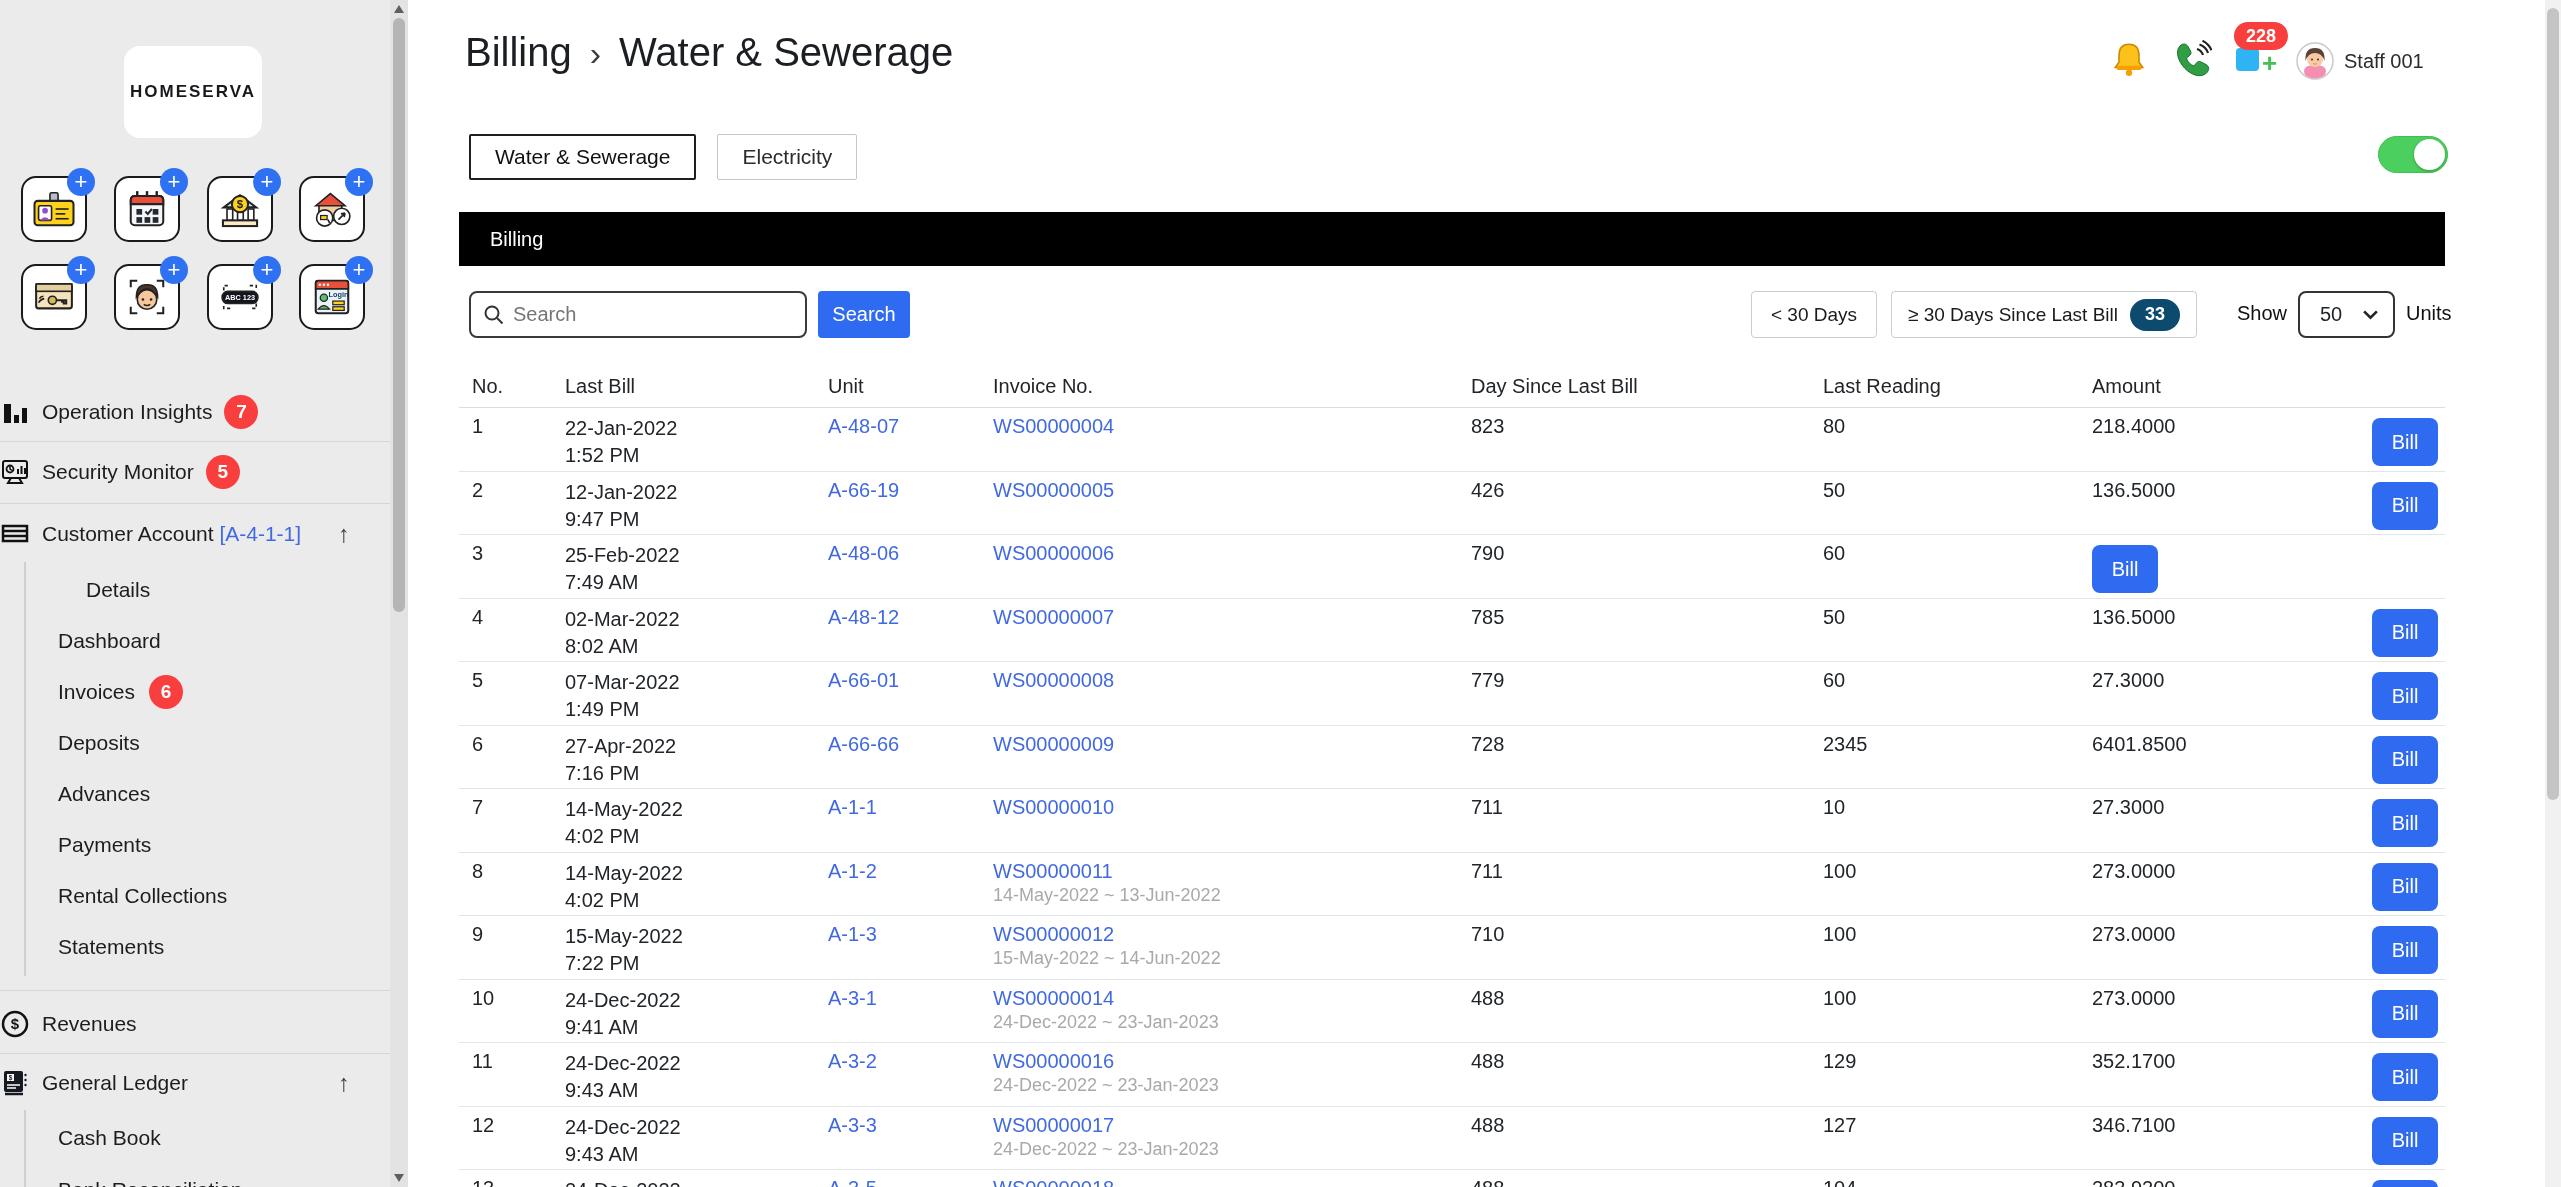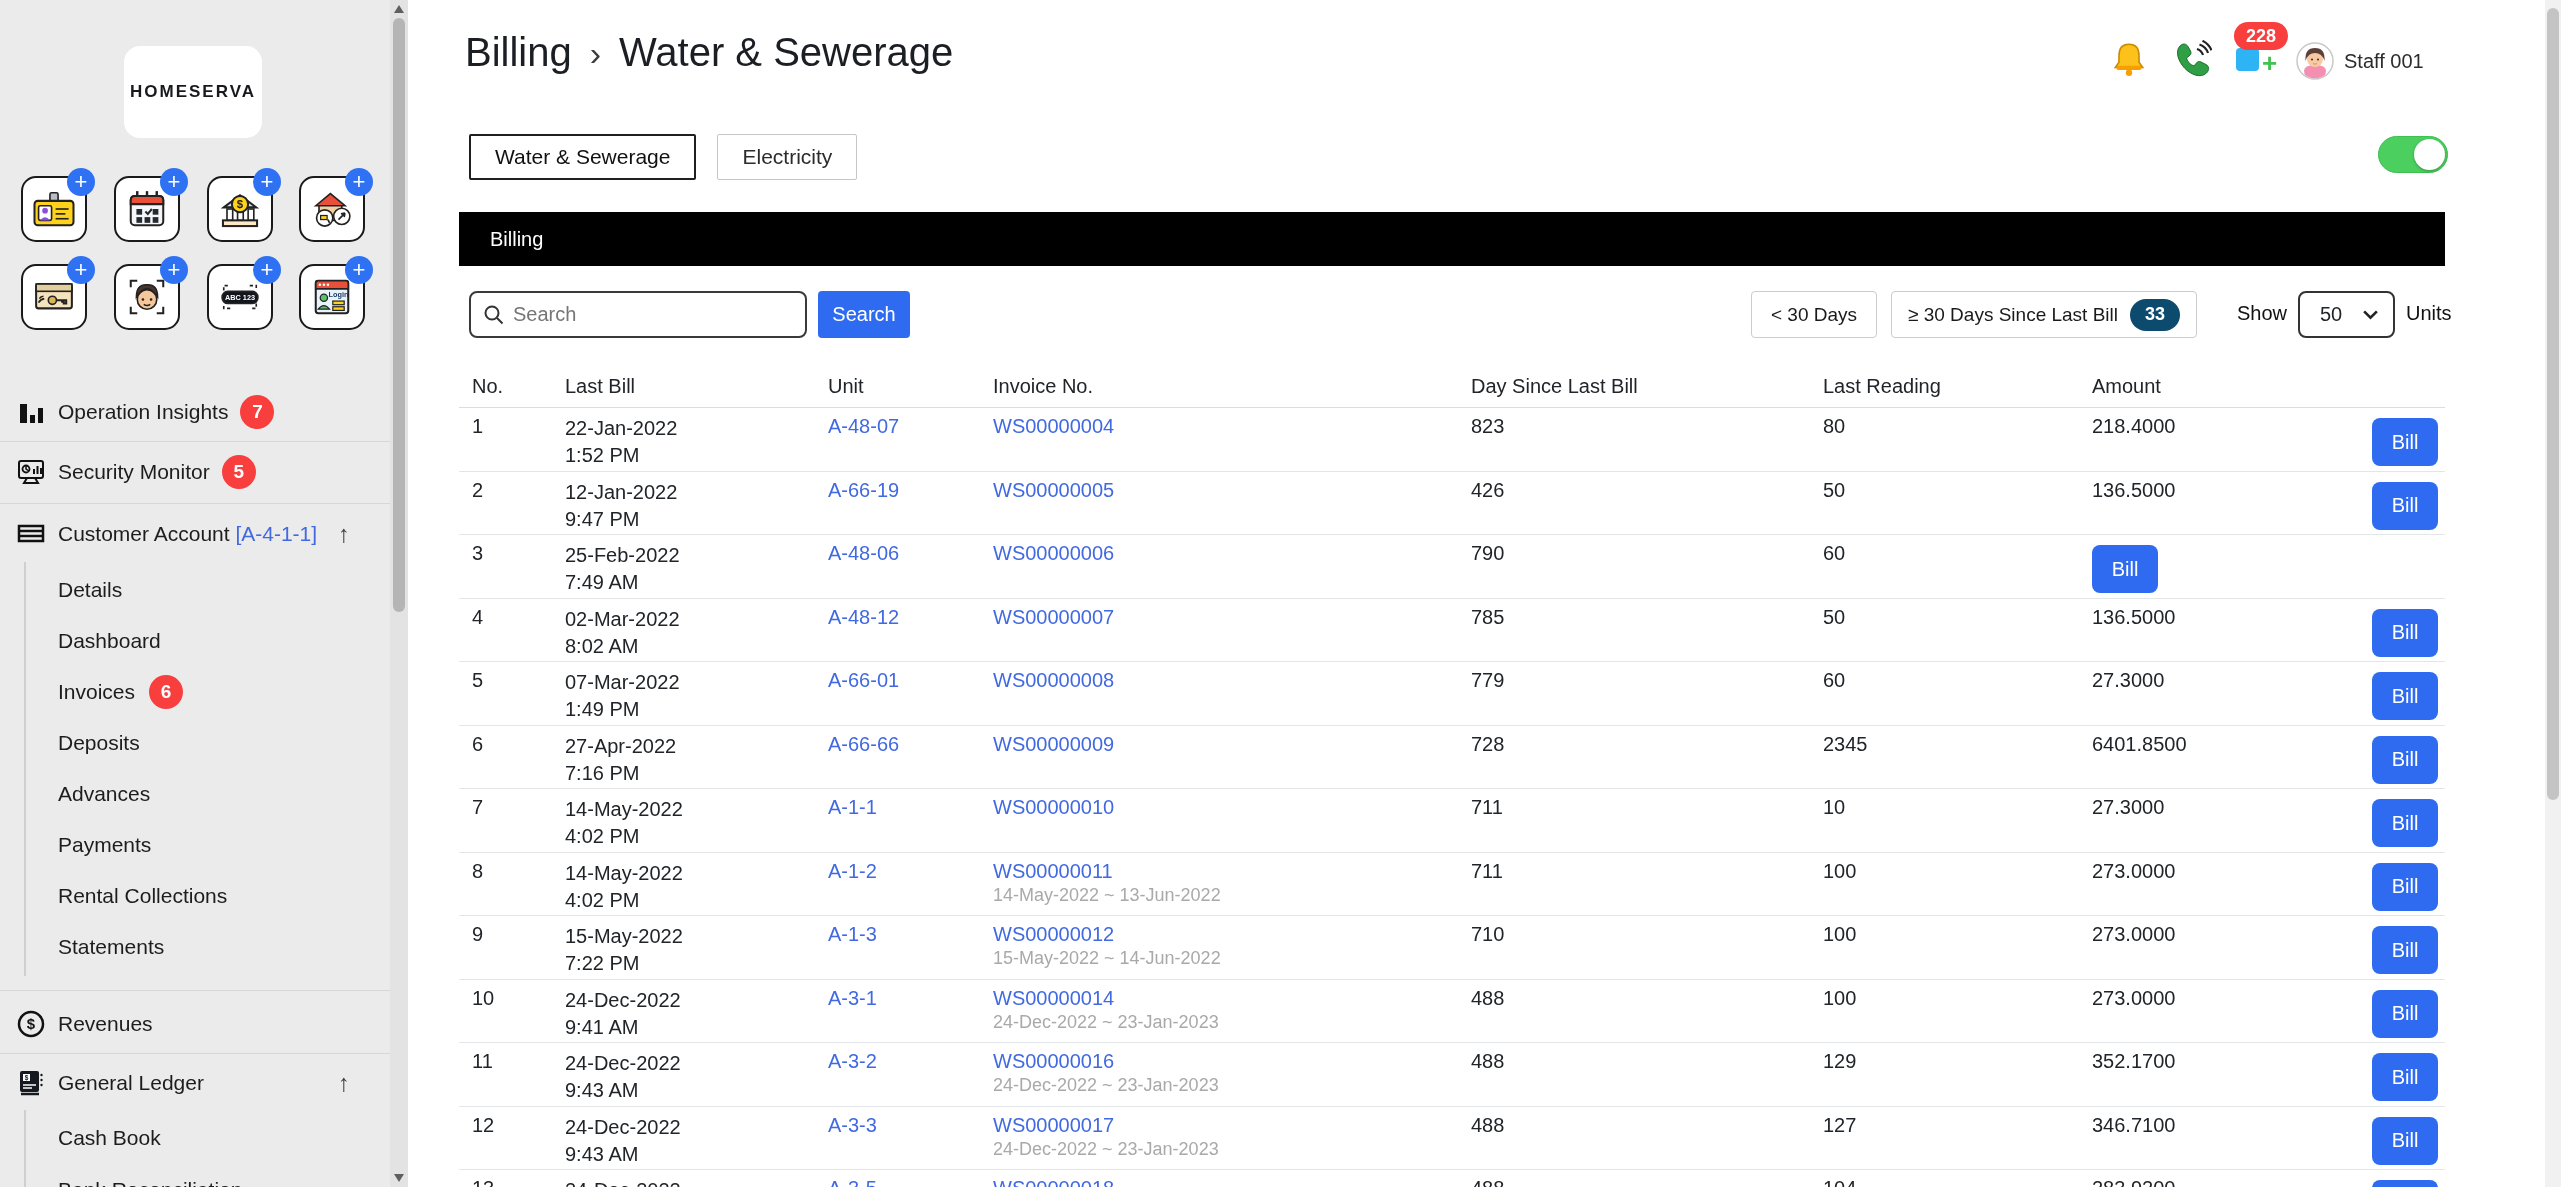--- a/index.html
+++ b/index.html
@@ -7,21 +7,21 @@
   body {
     position:relative; overflow:hidden; background:#ffffff;
     font-family:"Liberation Sans", sans-serif; color:#212529;
   }
   
   .sidebar { position:absolute; left:0; top:0; width:390px; height:1187px; background:#ebebeb; }
   .logo-card { position:absolute; left:124px; top:46px; width:138px; height:92px; background:#ffffff; border-radius:16px; display:flex; align-items:center; justify-content:center; }
   .logo-text { font-size:17px; font-weight:700; letter-spacing:2px; color:#17191c; }
   .app-icon { position:absolute; width:66px; height:66px; background:#ffffff; border:2.5px solid #1a1a1a; border-radius:15px; display:flex; align-items:center; justify-content:center; }
   .app-badge { position:absolute; right:-10px; top:-10px; width:28px; height:28px; border-radius:50%; background:#2e71f3; color:#fff; font-size:22px; font-weight:400; display:flex; align-items:center; justify-content:center; line-height:1; }
-  .menu-item { position:absolute; left:0; width:372px; height:40px; display:flex; align-items:center; gap:12px; padding-left:16px; font-size:21px; color:#1d1d1d; cursor:pointer; }
+  .menu-item { position:absolute; left:0; width:372px; height:40px; display:flex; align-items:center; gap:12px; font-size:21px; color:#1d1d1d; cursor:pointer; }
   .menu-item .mi-ico { width:30px; height:30px; flex:0 0 30px; }
   .red-badge { min-width:34px; height:34px; padding:0 6px; border-radius:17px; background:#f93e3e; color:#fff; font-size:19px; font-weight:700; display:inline-flex; align-items:center; justify-content:center; }
   .expand-arrow { position:absolute; right:22px; font-size:24px; color:#3a3a3a; font-weight:400; }
   .submenu-item { position:absolute; left:58px; width:300px; height:40px; display:flex; align-items:center; gap:14px; font-size:21px; color:#1d1d1d; cursor:pointer; }
   .side-divider { position:absolute; left:0; width:390px; height:1px; background:#d6d6d6; }
   .guide-line { position:absolute; left:24px; width:2px; background:#cfcfcf; }
   .code-blue { color:#4169e1; }
   
   .side-scroll { position:absolute; left:390px; top:0; width:18px; height:1187px; background:#e3e3e3; }
   .side-scroll .thumb { position:absolute; left:3px; width:12px; top:18px; height:594px; background:#b5b5b5; border-radius:6px; }
@@ -212,21 +212,21 @@
     <svg class="mi-ico" viewBox="0 0 30 30">
       <rect x="3" y="7" width="24" height="15" fill="none" stroke="#111" stroke-width="2.5"></rect>
       <line x1="3" y1="12" x2="27" y2="12" stroke="#111" stroke-width="2.5"></line>
       <line x1="3" y1="17" x2="27" y2="17" stroke="#111" stroke-width="2.5"></line>
     </svg>
     <span><span>Customer Account</span>&nbsp;<span class="code-blue">[A-4-1-1]</span></span>
     <span class="expand-arrow">↑</span>
   </div>
 
   <div class="guide-line" style="top:562px; height:414px;"></div>
-  <div class="submenu-item" style="top:570px;">
+  <div class="submenu-item" style="top:570px;margin-left:28px;">
       <span>Details</span>
     </div>
   <div class="submenu-item" style="top:621px;">
       <span>Dashboard</span>
     </div>
   <div class="submenu-item" style="top:672px;">
       <span>Invoices</span>
       <span class="red-badge">6</span>
     </div>
   <div class="submenu-item" style="top:723px;">

